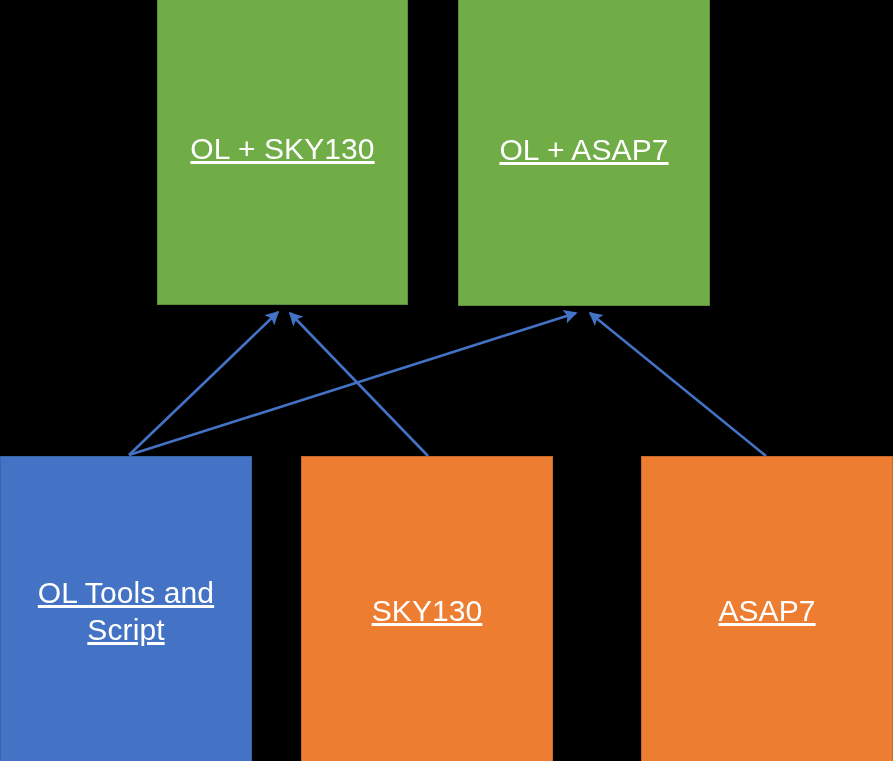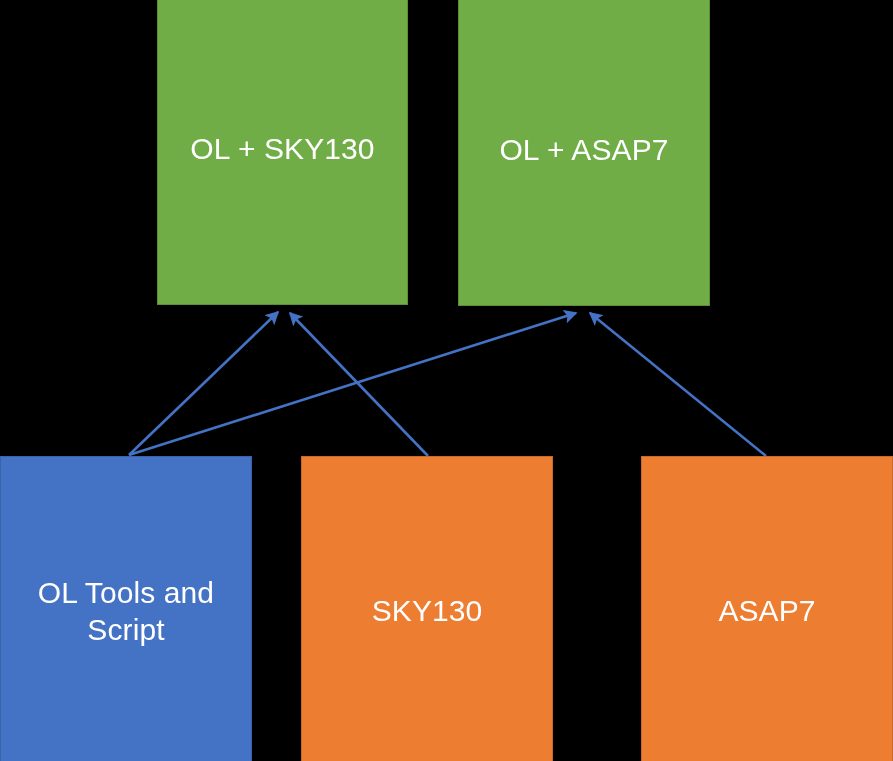--- a/index.html
+++ b/index.html
@@ -28,20 +28,21 @@
     font-weight: 400;
     line-height: 1.22;
     letter-spacing: 0.1px;
     padding: 4px 8px;
     user-select: none;
   }
   .node-label {
     display: block;
     width: 100%;
     white-space: pre-line;
+    text-decoration: underline;
   }
   #node-ol-sky130 {
     left: 157px;
     top: -6px;
     width: 251px;
     height: 311px;
     background: #70AD47;
     border: 1px solid #5a8f38;
   }
   #node-ol-asap7 {

